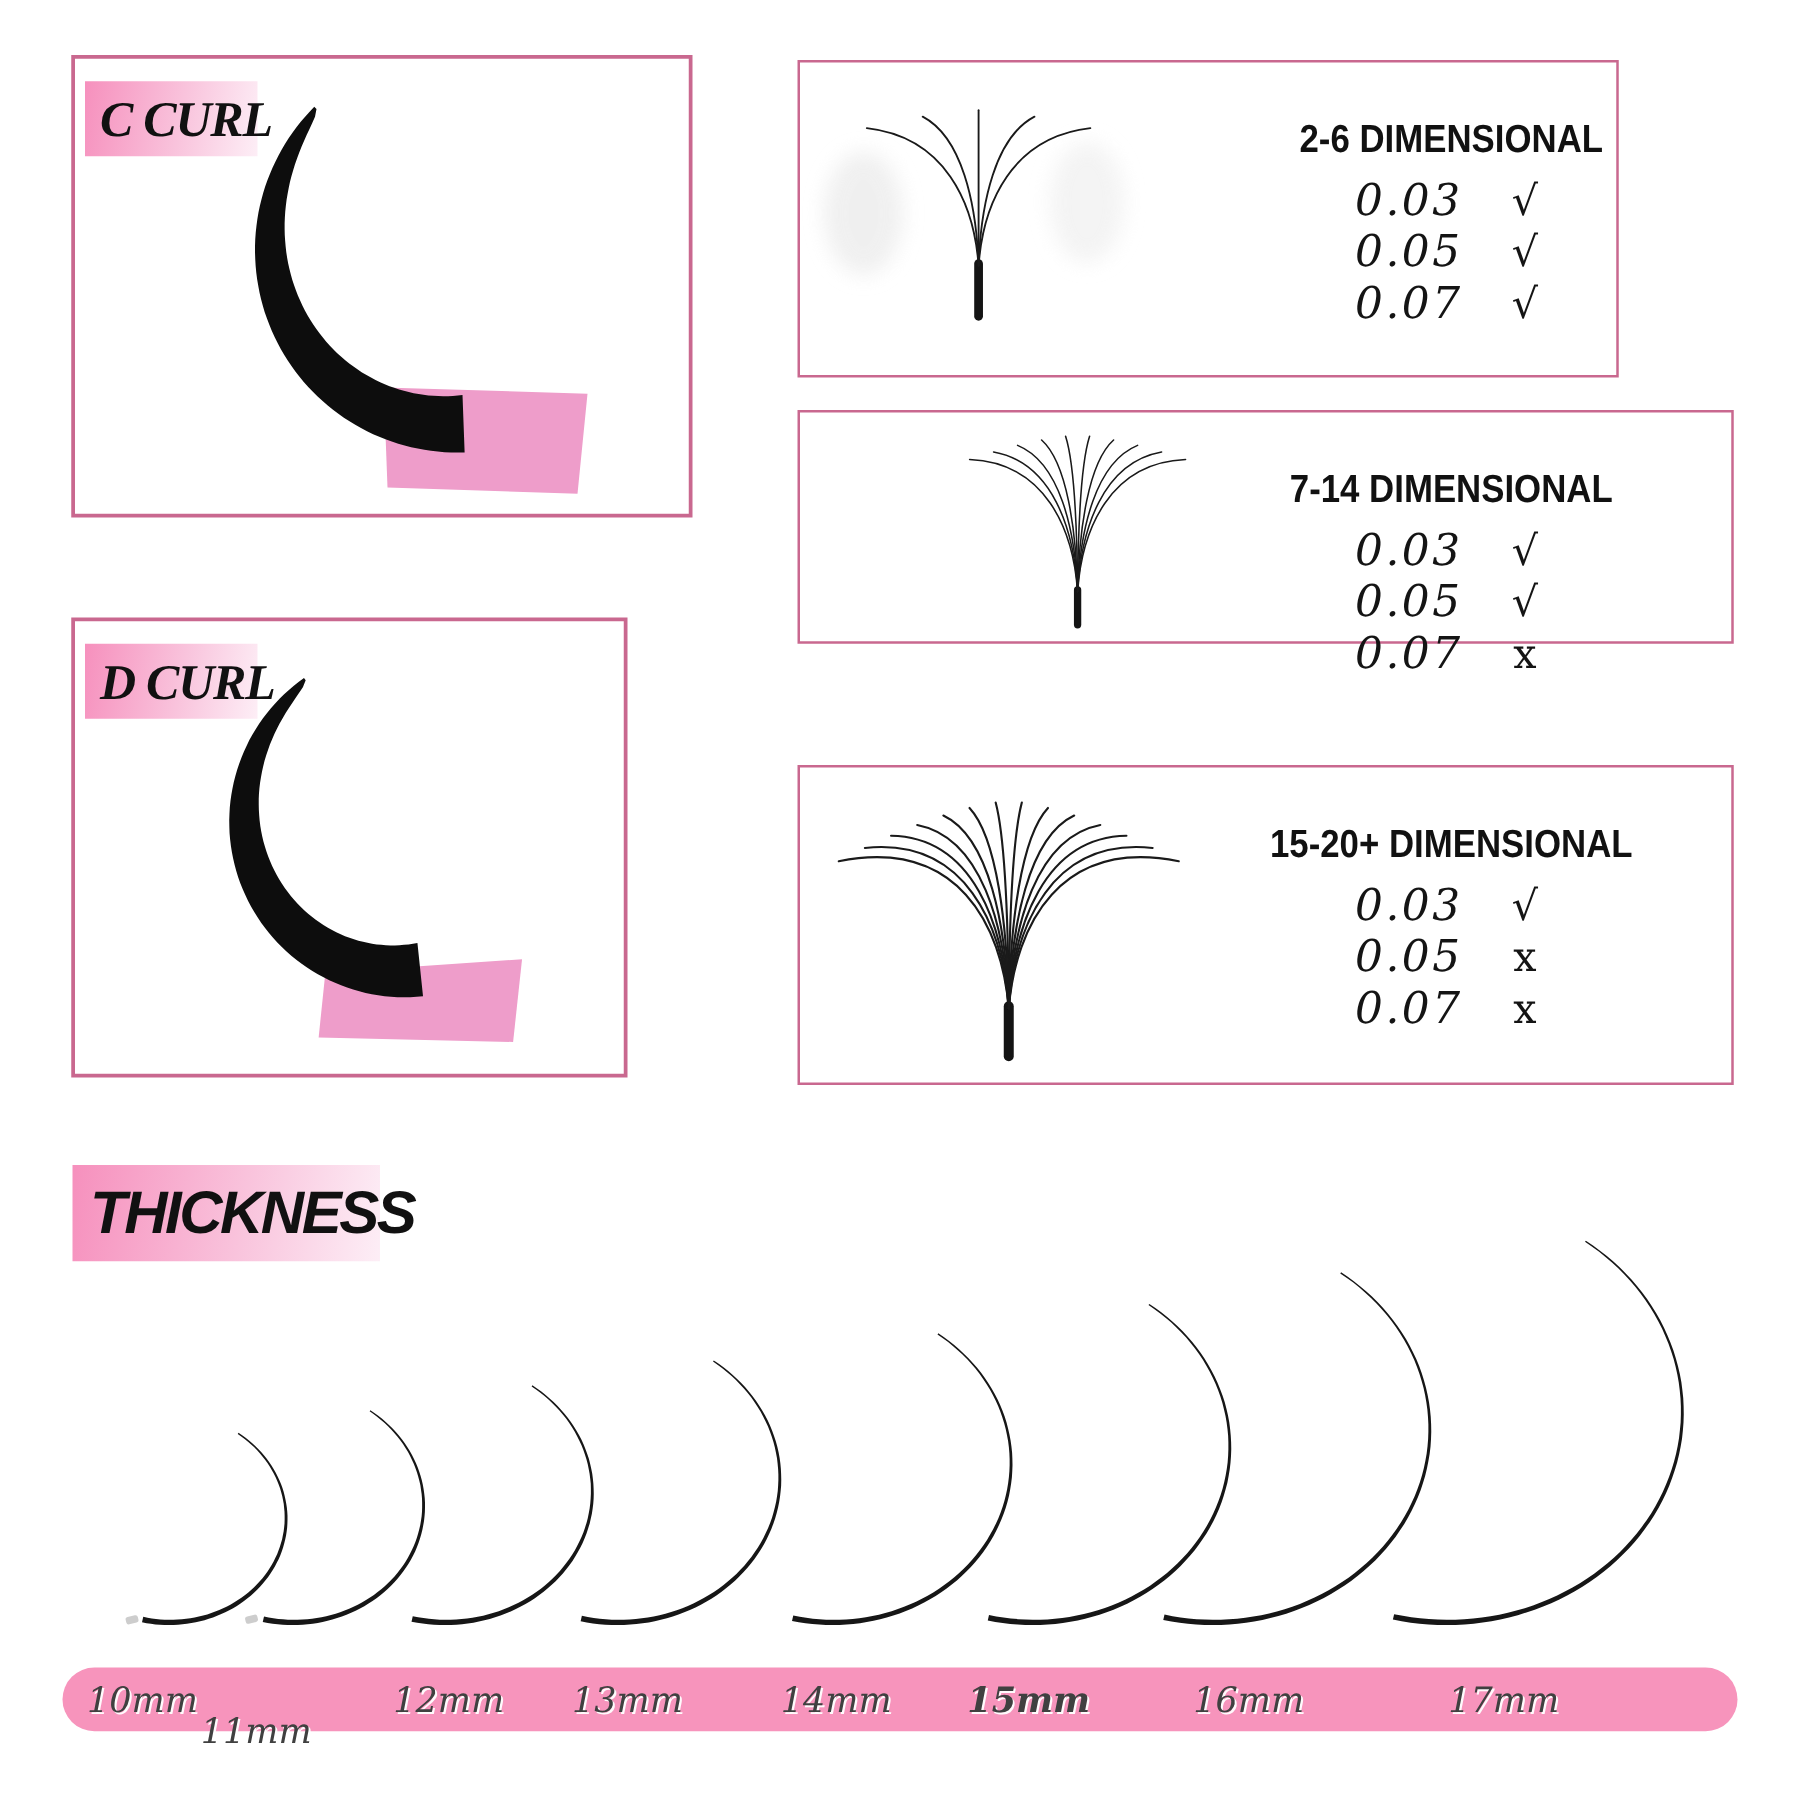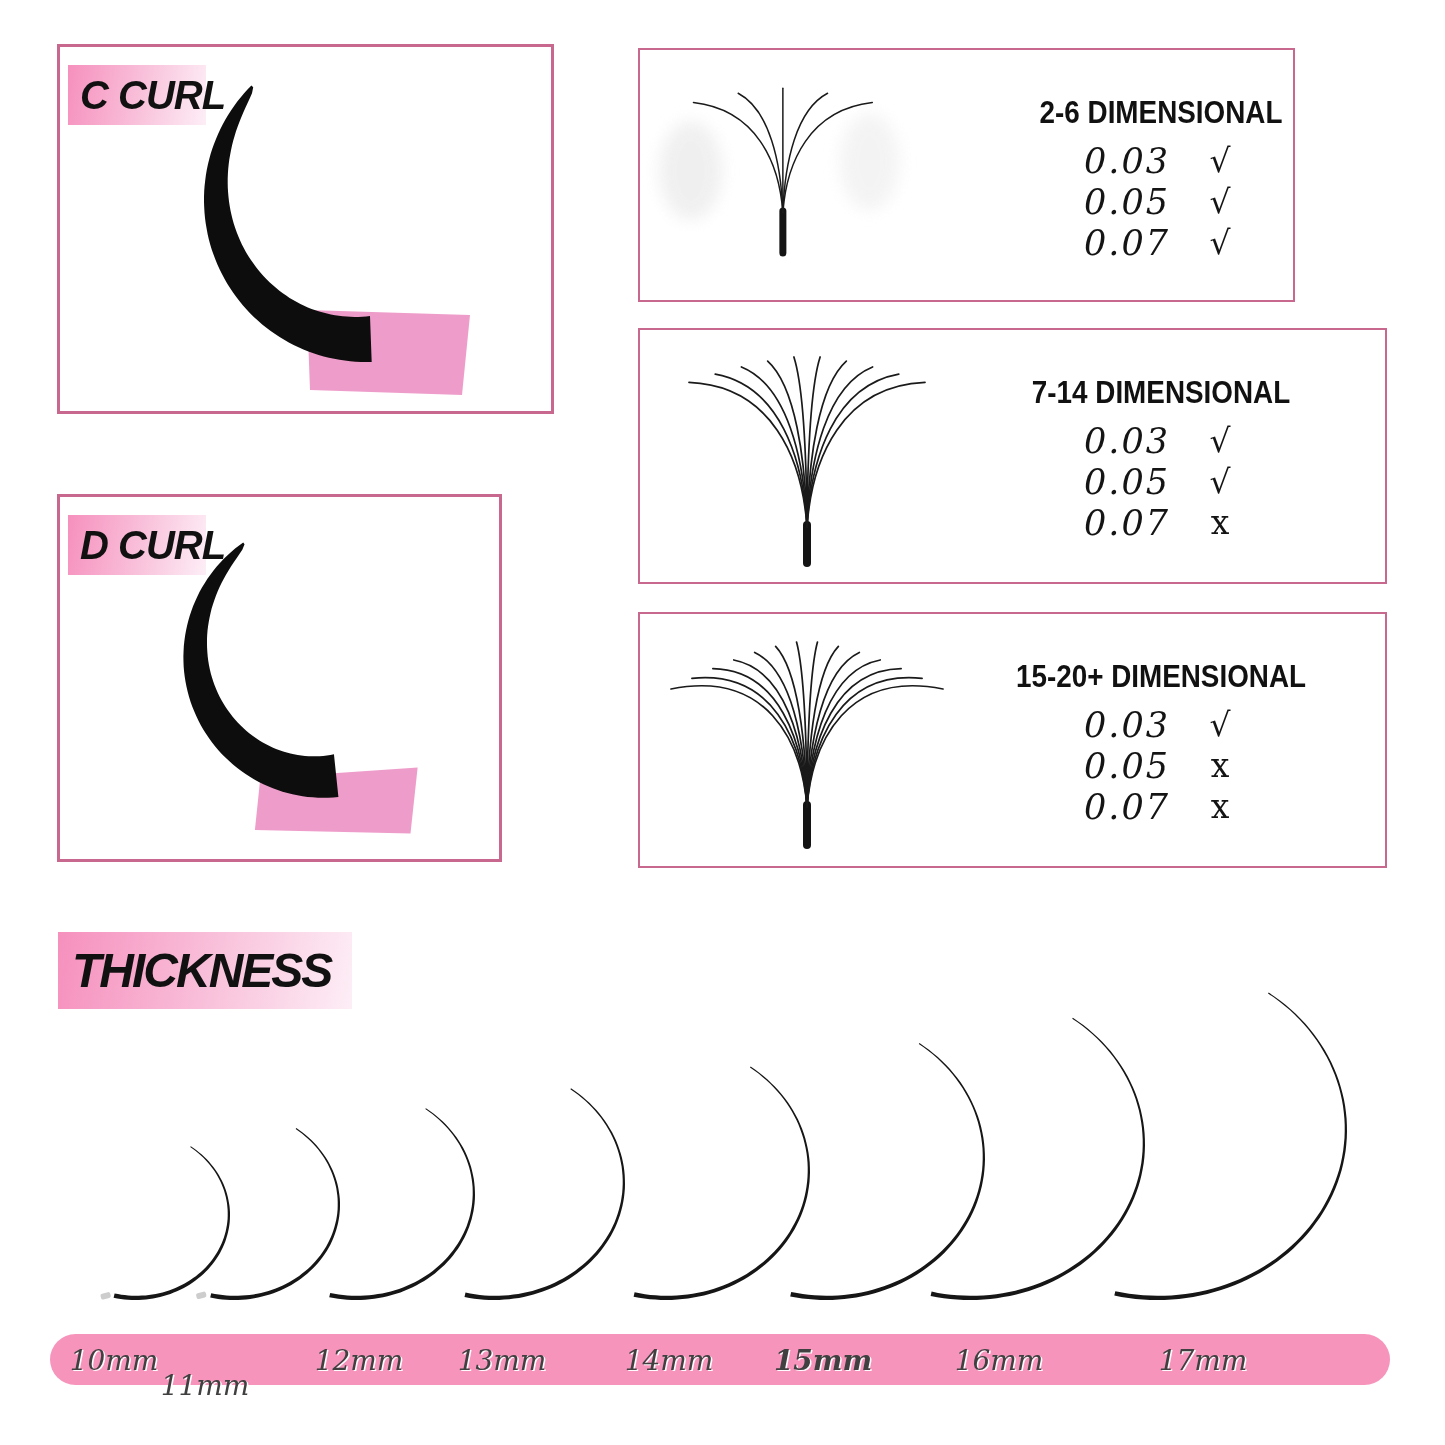--- a/index.html
+++ b/index.html
@@ -25,24 +25,24 @@
   .pink-label{
     position:absolute;
     background:linear-gradient(100deg,var(--grad-a) 0%,#f9c3dc 55%,var(--grad-b) 100%);
     color:var(--ink);
     font-style:italic;font-weight:bold;
     display:flex;align-items:center;
     white-space:nowrap;
   }
   .curl-label{
     left:8px;top:18px;width:138px;height:60px;
-    font-size:40px;letter-spacing:-1px;padding-left:12px;
+    font-size:40px;letter-spacing:-1px;padding-left:12px;font-family:Liberation Serif, serif;
   }
   .thickness-label{
-    left:58px;top:932px;width:294px;height:77px;
+    left:58px;top:932px;width:246px;height:77px;
     font-size:48px;letter-spacing:-2px;padding-left:14px;
   }
   .dim-title{
     position:absolute;left:300px;top:46px;width:442px;
     text-align:center;font-size:29px;font-weight:bold;letter-spacing:0;
     color:var(--ink);transform:scale(.96,1.08);
   }
   .dim-rows{position:absolute;left:400px;top:90px;width:280px;}
   .dim-row{display:flex;align-items:center;height:41px;}
   .dim-row .num{
@@ -114,21 +114,21 @@
         <span class="num">0.05</span>
         <span class="mark">√</span>
       </div>
       <div class="dim-row">
         <span class="num">0.07</span>
         <span class="mark">√</span>
       </div>
     </div>
   </section>
 
-  <section class="card dim-card" style="left:638px;top:328px;width:749px;height:256px;">
+  <section class="card dim-card" style="left:638px;top:328px;width:749px;height:187px;">
     <svg class="fan-art" viewBox="0 0 745 250">
         <path d="M 167 194 L 167 232" stroke="#141414" stroke-width="8" stroke-linecap="round" fill="none"></path>
         <path d="M 167 196 C 162.28 127.3 131.6 54.70000000000002 49 51.400000000000006" stroke="#1a1a1a" stroke-width="1.7" stroke-linecap="round" fill="none"></path>
         <path d="M 167 196 C 163.32888888888888 127.3 139.46666666666667 54.70000000000002 75.22222222222221 43.108697862397634" stroke="#1a1a1a" stroke-width="1.7" stroke-linecap="round" fill="none"></path>
         <path d="M 167 196 C 164.37777777777777 127.3 147.33333333333334 54.70000000000002 101.44444444444444 35.93188788999899" stroke="#1a1a1a" stroke-width="1.7" stroke-linecap="round" fill="none"></path>
         <path d="M 167 196 C 165.42666666666668 127.3 155.2 54.70000000000002 127.66666666666666 30.080682368868707" stroke="#1a1a1a" stroke-width="1.7" stroke-linecap="round" fill="none"></path>
         <path d="M 167 196 C 166.47555555555556 127.3 163.06666666666666 54.70000000000002 153.88888888888889 25.97777777777776" stroke="#1a1a1a" stroke-width="1.7" stroke-linecap="round" fill="none"></path>
         <path d="M 167 196 C 167.52444444444444 127.3 170.93333333333334 54.70000000000002 180.11111111111111 25.97777777777776" stroke="#1a1a1a" stroke-width="1.7" stroke-linecap="round" fill="none"></path>
         <path d="M 167 196 C 168.57333333333332 127.3 178.79999999999998 54.70000000000002 206.33333333333331 30.080682368868707" stroke="#1a1a1a" stroke-width="1.7" stroke-linecap="round" fill="none"></path>
         <path d="M 167 196 C 169.62222222222223 127.3 186.66666666666666 54.70000000000002 232.55555555555554 35.93188788999899" stroke="#1a1a1a" stroke-width="1.7" stroke-linecap="round" fill="none"></path>

